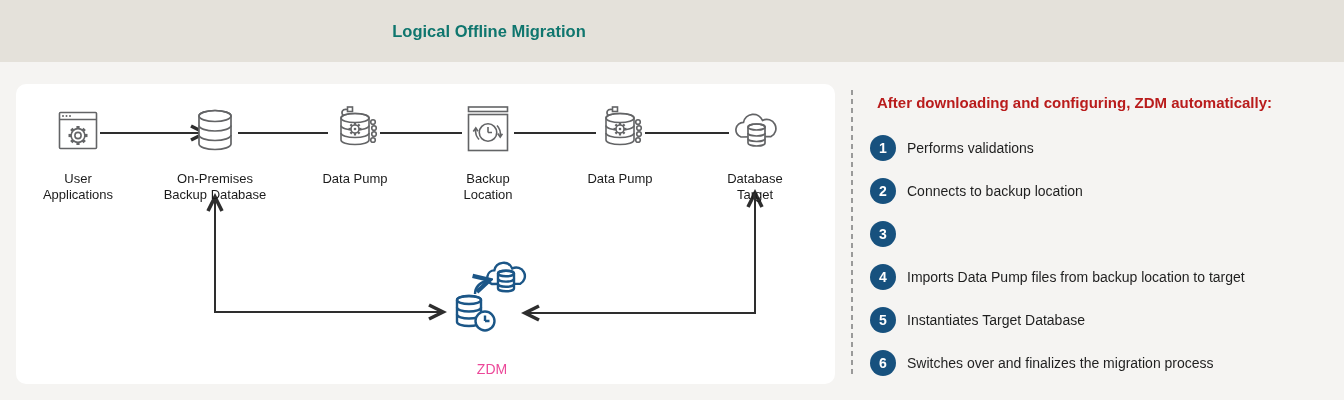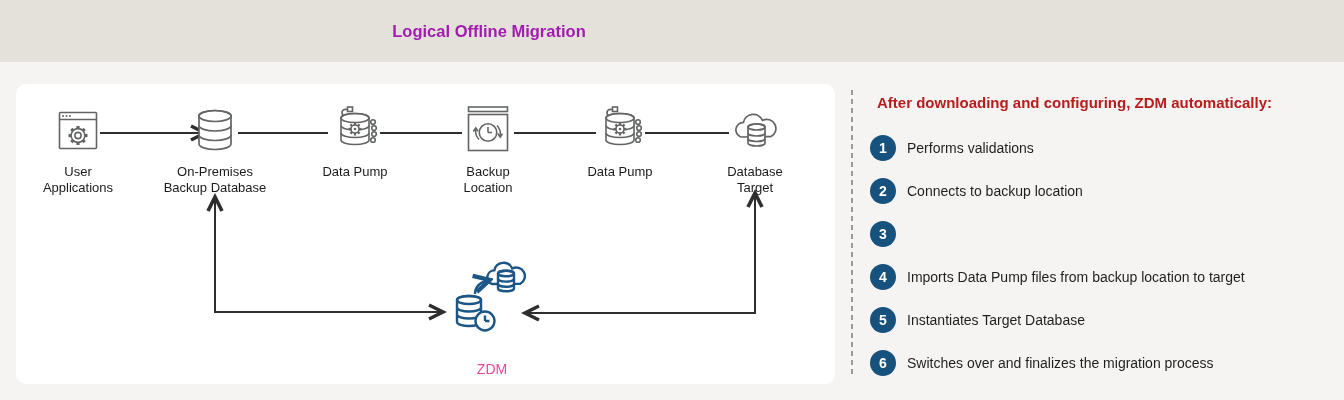--- a/index.html
+++ b/index.html
@@ -8,30 +8,30 @@
     background:#F5F4F2;
     font-family:"Liberation Sans",sans-serif;
     color:#1b1b1b;
   }
   .header-band{
     position:absolute;left:0;top:0;width:1344px;height:62px;
     background:#E4E1DA;
   }
   .page-title{
     position:absolute;left:489px;top:31px;transform:translate(-50%,-50%);
-    font-size:16.5px;font-weight:700;color:#a21caf;white-space:nowrap;
+    font-size:16.5px;font-weight:700;color:#0f766e;white-space:nowrap;
   }
   .diagram-panel{
     position:absolute;left:16px;top:84px;width:819px;height:300px;
     background:#FFFFFF;border-radius:10px;
   }
   .connectors{position:absolute;left:0;top:0;}
   .node{position:absolute;top:20px;width:150px;text-align:center;}
   .icon-wrap{height:48px;display:flex;align-items:flex-end;justify-content:center;}
-  .node-label{margin-top:12px;font-size:13px;line-height:16px;color:#1b1b1b;}
+  .node-label{margin-top:19px;font-size:13px;line-height:16px;color:#1b1b1b;}
   .node-label span{display:block;}
   .zdm{position:absolute;left:432px;top:172px;width:88px;text-align:center;}
   .zdm-label{font-size:14px;color:#ec4899;margin-top:19px;}
   .divider{
     position:absolute;left:851px;top:90px;width:2px;height:286px;
     background:repeating-linear-gradient(to bottom,#9a9a9a 0 5px,transparent 5px 9px);
   }
   .side-panel{position:absolute;left:870px;top:94px;width:470px;}
   .side-heading{font-size:15px;font-weight:700;color:#b91c1c;margin:0 0 0 7px;}
   .steps{margin-top:24px;display:flex;flex-direction:column;gap:17px;}

